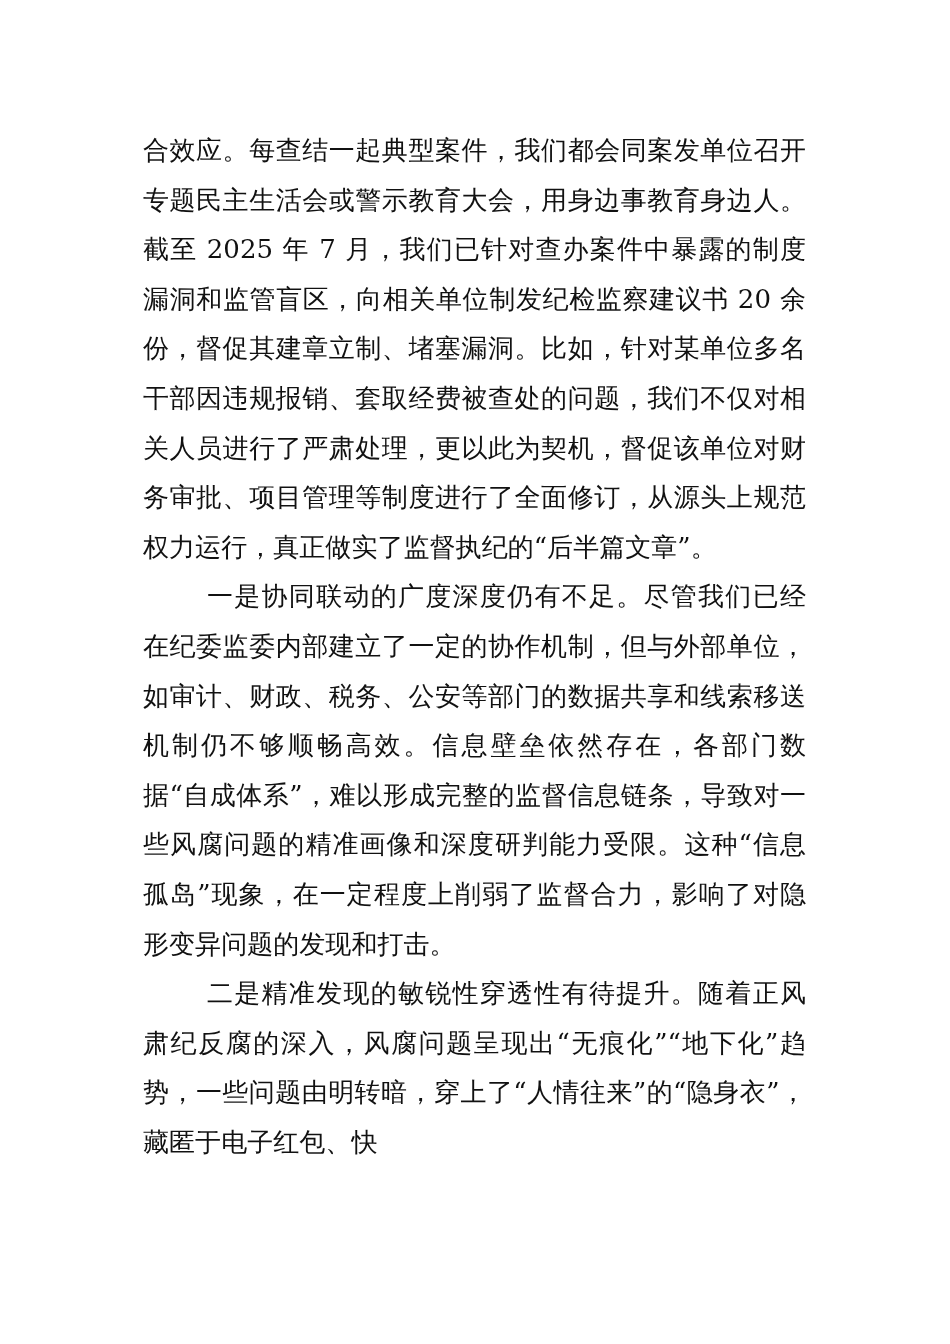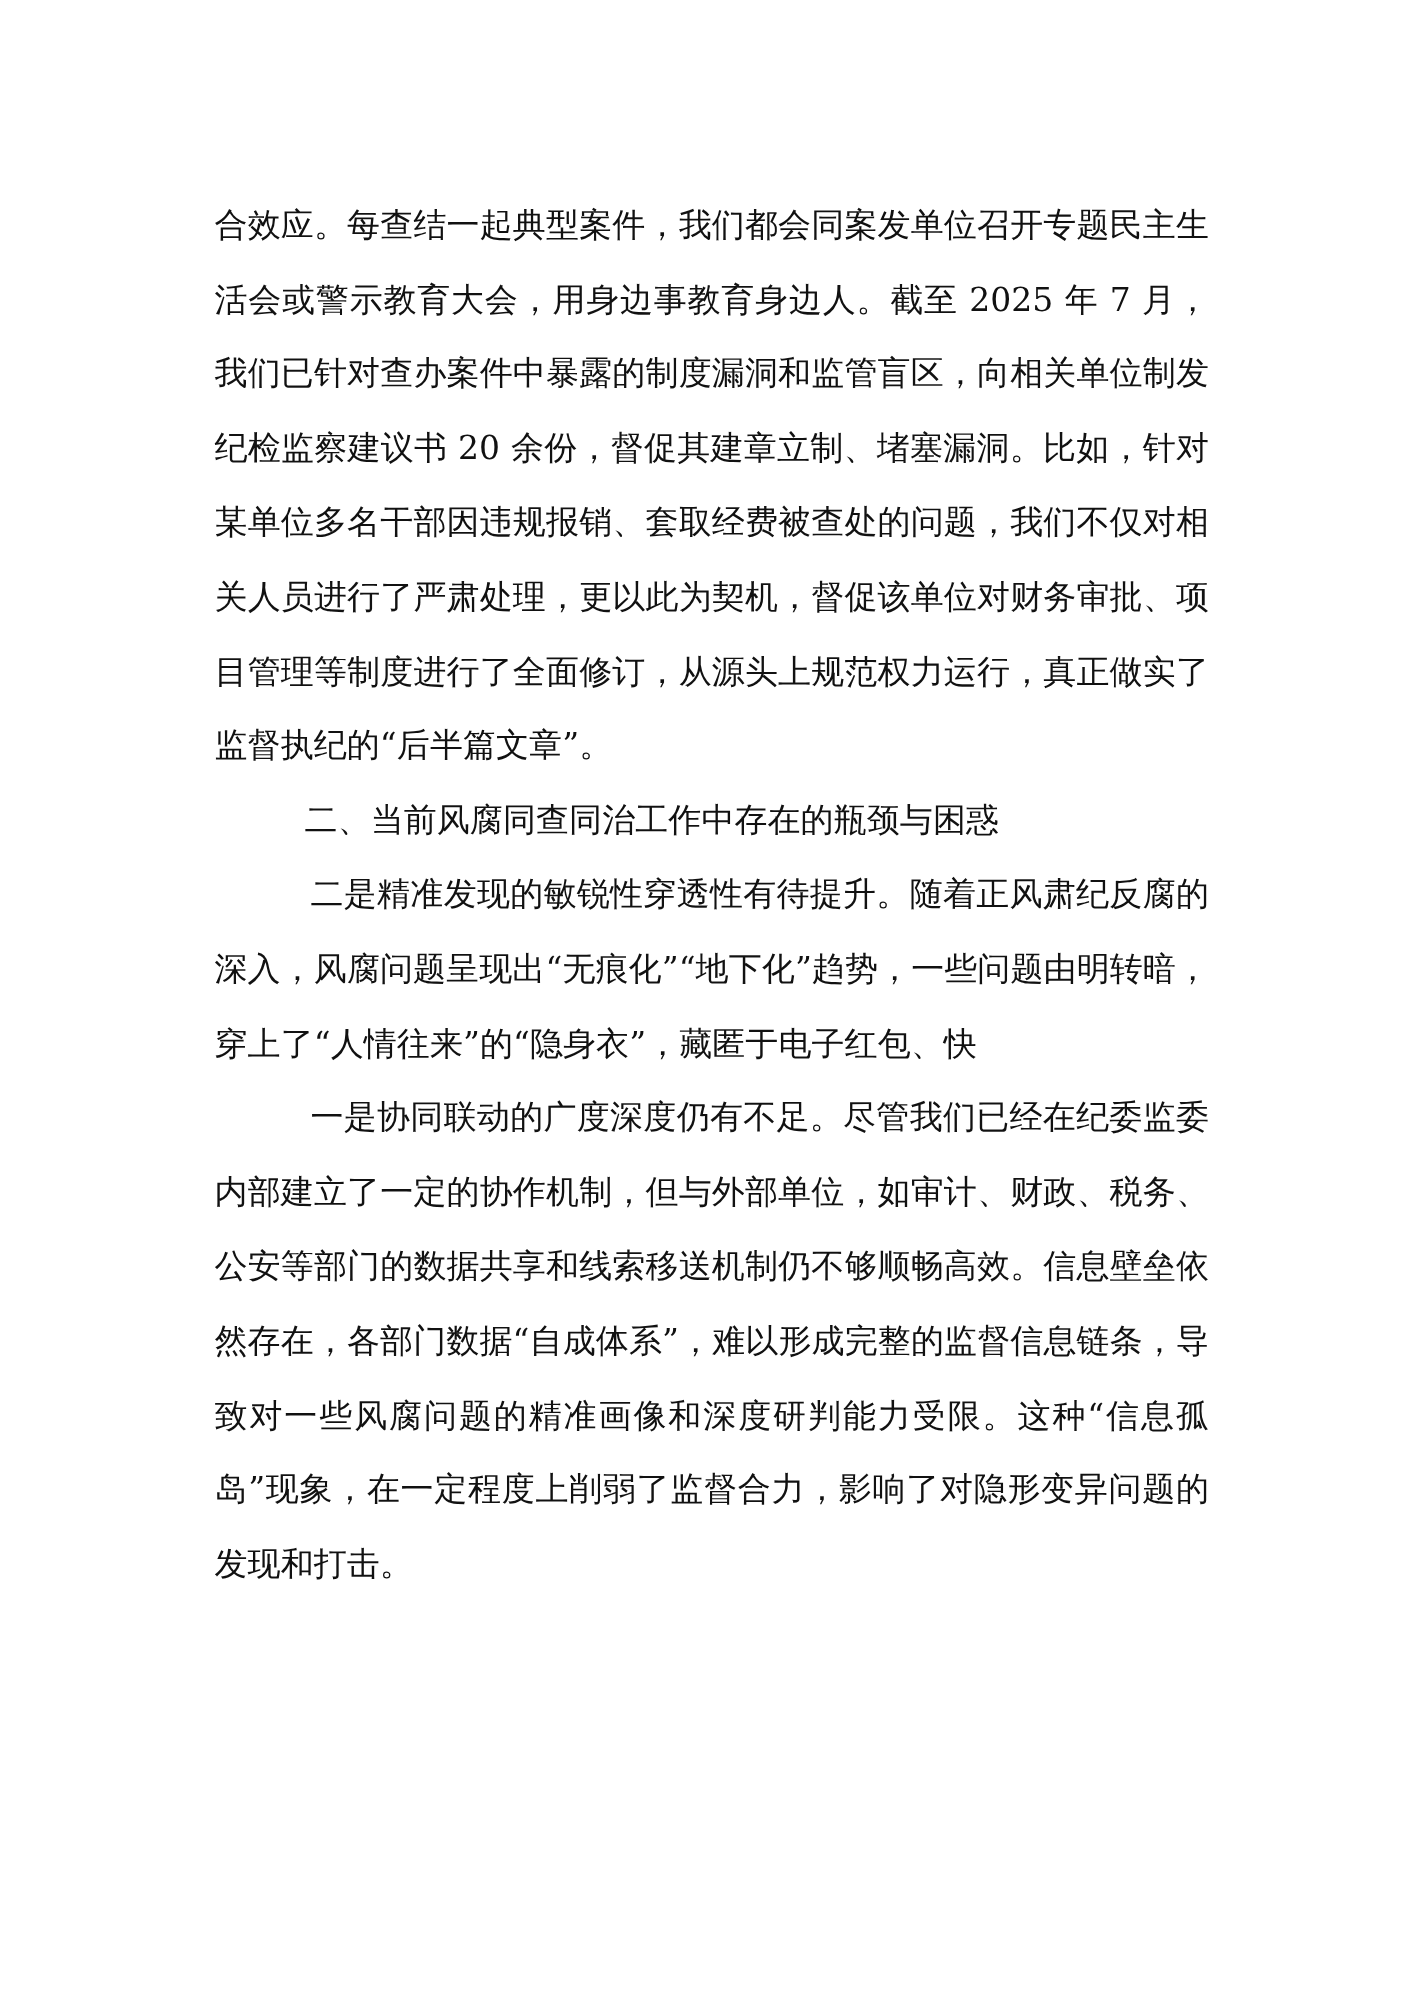--- a/index.html
+++ b/index.html
@@ -16,35 +16,34 @@
       color: #111111;
     }
     .page {
       position: absolute;
       left: 143px;
       top: 126px;
       width: 663px;
     }
     .para {
       margin: 0;
-      font-size: 22px;
+      font-size: 26px;
       line-height: 49.6px;
       text-align: justify;
       text-justify: inter-character;
       letter-spacing: 0.05px;
       word-break: break-all;
     }
     .indent {
       text-indent: 64px;
     }
     .heading {
       text-indent: 60px;
     }
   </style>
 </head>
 <body>
 
 <div class="page">
   <p class="para">合效应。每查结一起典型案件，我们都会同案发单位召开专题民主生活会或警示教育大会，用身边事教育身边人。截至 2025 年 7 月，我们已针对查办案件中暴露的制度漏洞和监管盲区，向相关单位制发纪检监察建议书 20 余份，督促其建章立制、堵塞漏洞。比如，针对某单位多名干部因违规报销、套取经费被查处的问题，我们不仅对相关人员进行了严肃处理，更以此为契机，督促该单位对财务审批、项目管理等制度进行了全面修订，从源头上规范权力运行，真正做实了监督执纪的“后半篇文章”。</p>
-  <p class="para heading">二、当前风腐同查同治工作中存在的瓶颈与困惑</p>
+  <p class="para indent">一是协同联动的广度深度仍有不足。尽管我们已经在纪委监委内部建立了一定的协作机制，但与外部单位，如审计、财政、税务、公安等部门的数据共享和线索移送机制仍不够顺畅高效。信息壁垒依然存在，各部门数据“自成体系”，难以形成完整的监督信息链条，导致对一些风腐问题的精准画像和深度研判能力受限。这种“信息孤岛”现象，在一定程度上削弱了监督合力，影响了对隐形变异问题的发现和打击。</p>
   <p class="para indent">二是精准发现的敏锐性穿透性有待提升。随着正风肃纪反腐的深入，风腐问题呈现出“无痕化”“地下化”趋势，一些问题由明转暗，穿上了“人情往来”的“隐身衣”，藏匿于电子红包、快</p>
-  <p class="para indent">一是协同联动的广度深度仍有不足。尽管我们已经在纪委监委内部建立了一定的协作机制，但与外部单位，如审计、财政、税务、公安等部门的数据共享和线索移送机制仍不够顺畅高效。信息壁垒依然存在，各部门数据“自成体系”，难以形成完整的监督信息链条，导致对一些风腐问题的精准画像和深度研判能力受限。这种“信息孤岛”现象，在一定程度上削弱了监督合力，影响了对隐形变异问题的发现和打击。</p>
 </div>
 
 </body></html>

